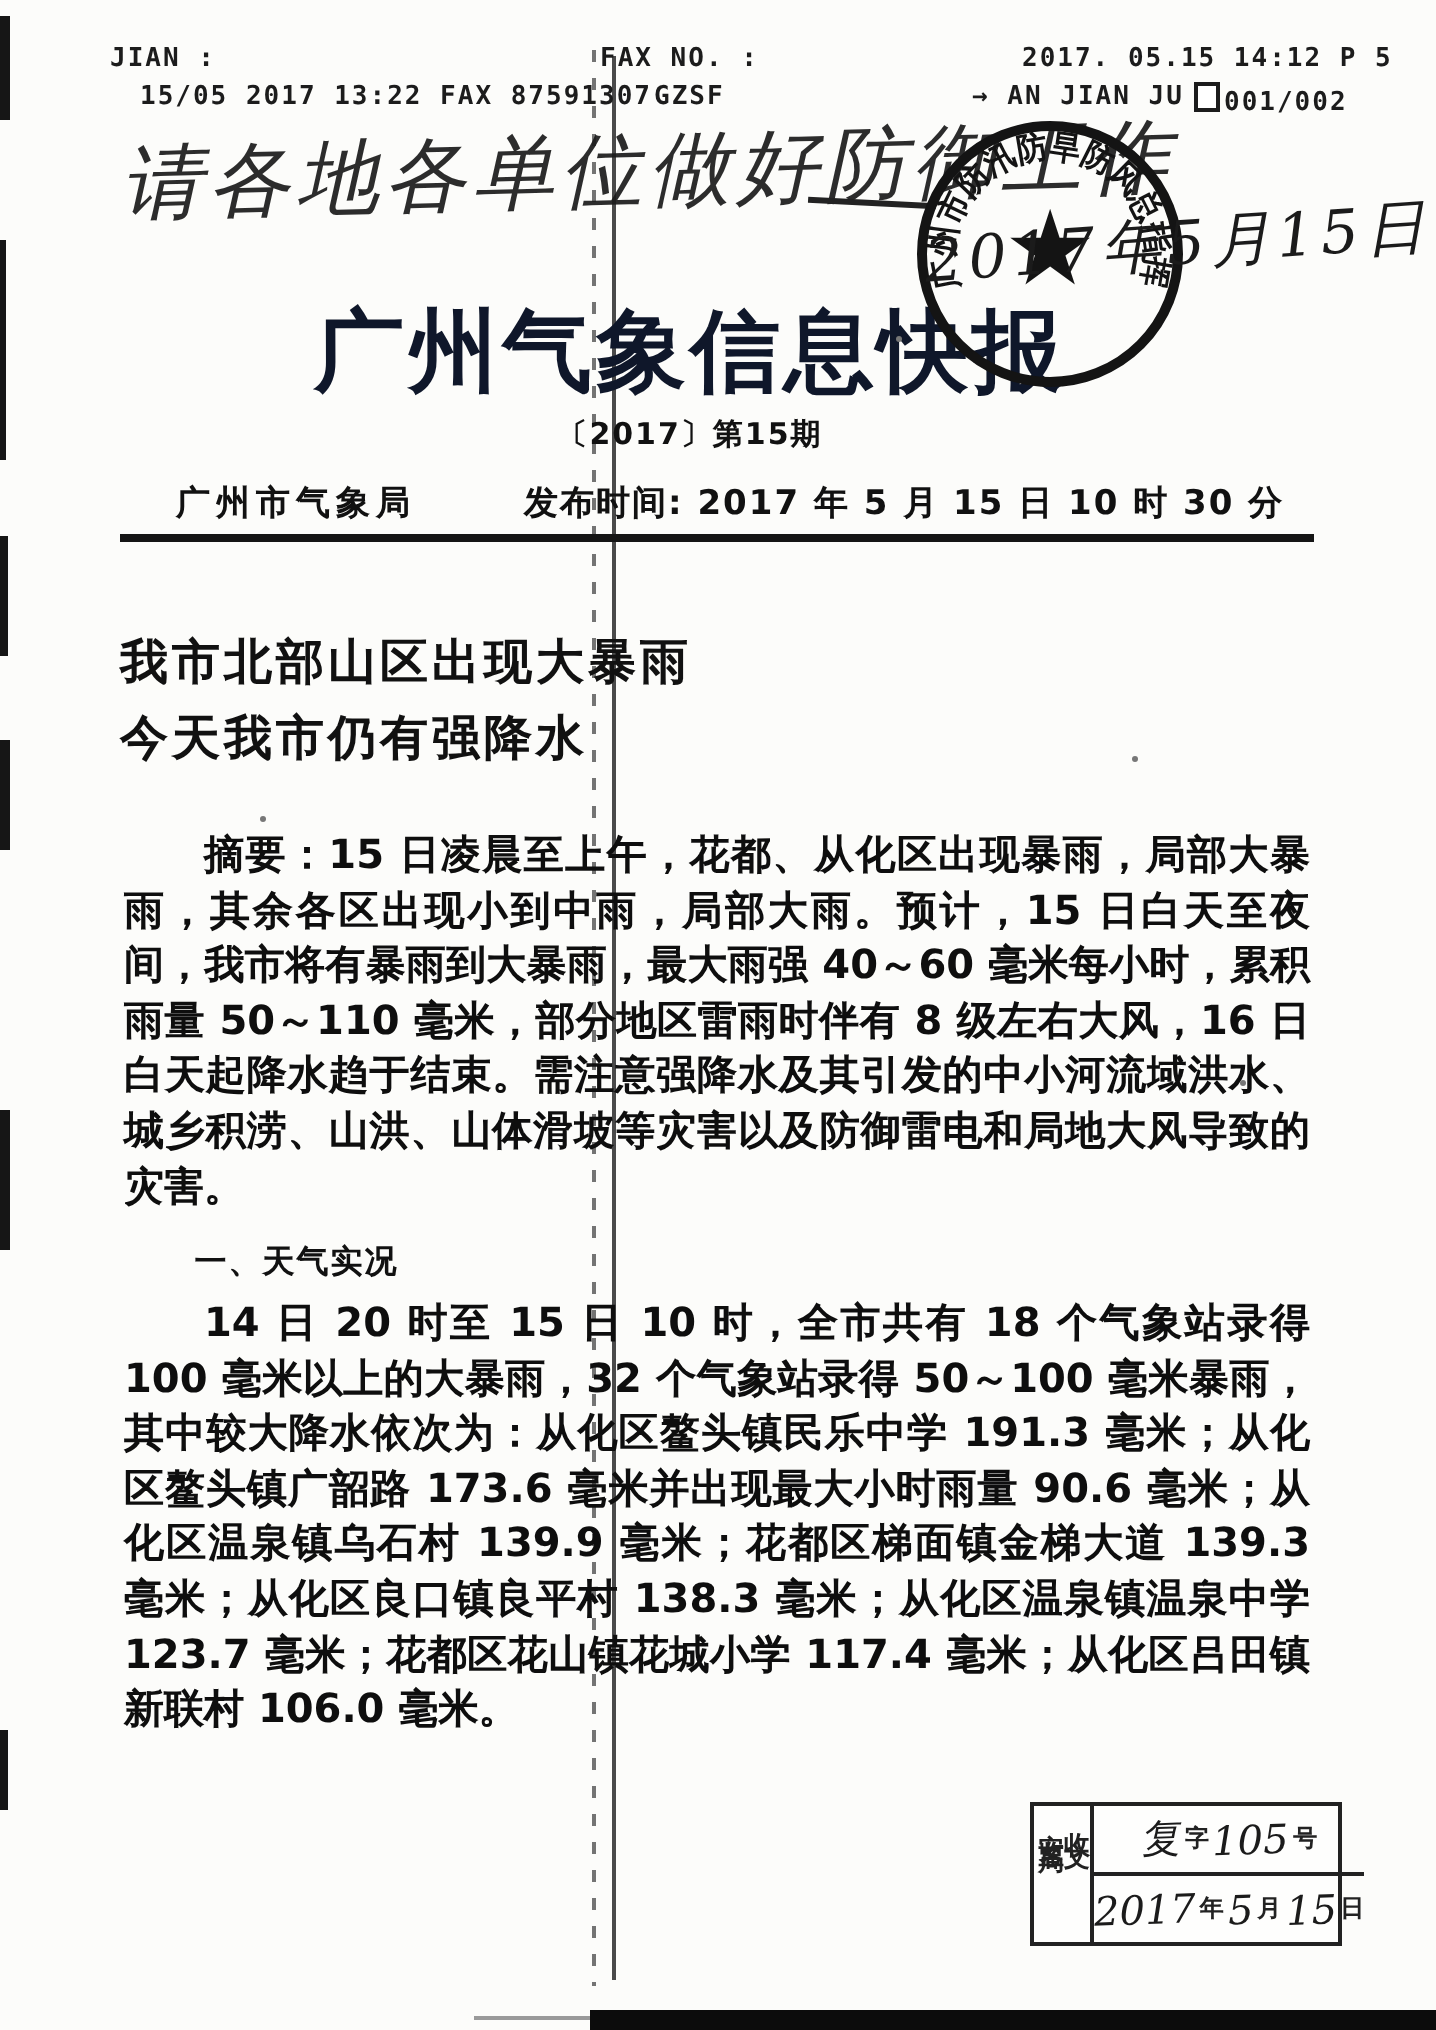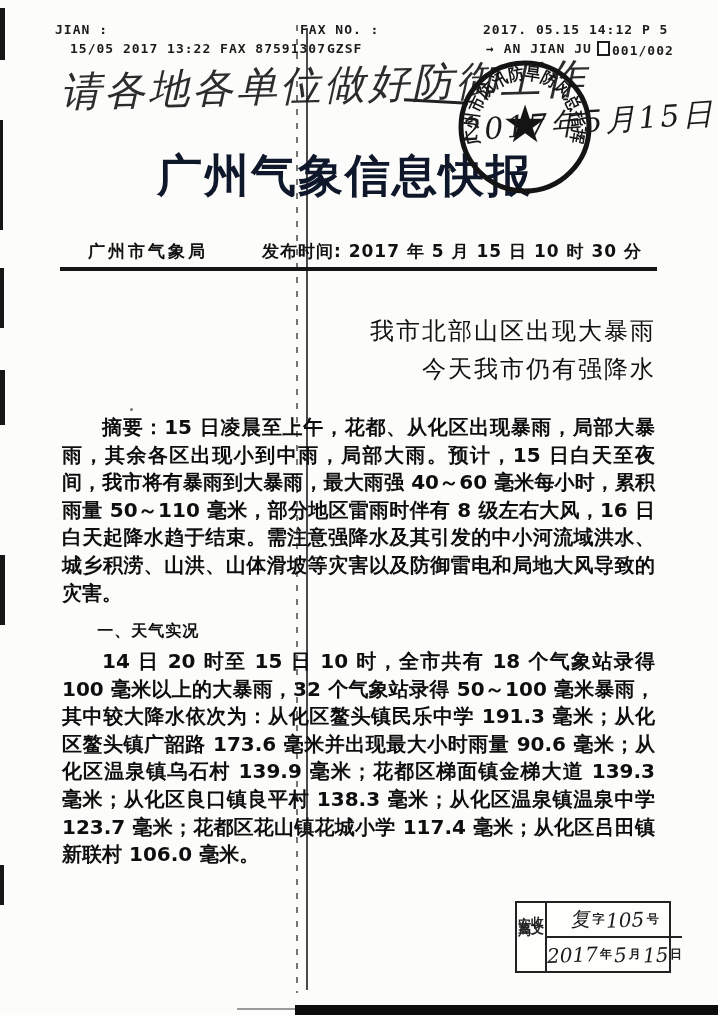--- a/index.html
+++ b/index.html
@@ -26,21 +26,21 @@
   
   .title{
     left:60px;top:146px;width:570px;text-align:center;
     font-size:45px;font-weight:900;letter-spacing:2px;color:#0f172a;white-space:nowrap;
   }
   .issue{left:60px;top:208px;width:570px;text-align:center;font-size:15px;font-weight:bold;letter-spacing:1px;}
   .issuer{left:88px;top:240px;font-size:17px;font-weight:bold;letter-spacing:3px;}
   .pubtime{left:262px;top:240px;font-size:17px;font-weight:bold;letter-spacing:1px;white-space:nowrap;}
   .rule{left:60px;top:267px;width:597px;height:4px;background:#151515;}
   
-  .headline{left:60px;top:0;width:596px;text-align:right;font-size:24px;font-weight:400;letter-spacing:2px;white-space:nowrap;}
+  .headline{left:60px;top:0;width:596px;text-align:left;font-size:24px;font-weight:700;letter-spacing:2px;white-space:nowrap;}
   
   .para{
     left:62px;width:593px;font-size:20px;line-height:27.6px;
     text-align:justify;text-indent:2em;color:#0e0e0e;
   }
   .bold-para{font-weight:700;}
   .body-para{font-weight:600;}
   .section-title{left:62px;font-size:16px;font-weight:800;letter-spacing:1px;}
   
   .vline-dotted{
@@ -93,28 +93,29 @@
   <div class="abs edge" style="top:370px;height:55px;"></div>
   <div class="abs edge" style="top:555px;height:70px;"></div>
   <div class="abs edge" style="top:865px;height:40px;width:4px;"></div>
   <div class="abs vline-dotted"></div>
   <div class="abs vline-solid"></div>
 
   <div class="abs faxtxt" style="left:55px;top:22px;">JIAN :</div>
   <div class="abs faxtxt" style="left:70px;top:41px;">15/05 2017 13:22 FAX 87591307</div>
   <div class="abs faxtxt" style="left:300px;top:22px;">FAX NO. :</div>
   <div class="abs faxtxt" style="left:327px;top:41px;">GZSF</div>
-  <div class="abs faxtxt" style="left:483px;top:22px;">2017. 05.15  14:12 P 5</div>
+  <div class="abs faxtxt" style="left:511px;top:22px;">2017. 05.15  14:12 P 5</div>
   <div class="abs faxtxt" style="left:466px;top:41px;margin-left:20px;">→ AN JIAN JU</div>
   <div class="abs faxtxt" style="left:597px;top:41px;"><span class="pgicon"></span><span>001/002</span></div>
 
   <div class="abs hand hw-note" style="left:60px;top:58px;">请各地各单位做好防御工作</div>
   <div class="abs hw-underline" style="left:404px;top:100px;"></div>
 
   <div class="abs title">广州气象信息快报</div>
+  <div class="abs issue">〔2017〕第15期</div>
   <div class="abs issuer">广州市气象局</div>
   <div class="abs pubtime">发布时间: 2017 年 5 月 15 日 10 时 30 分</div>
   <div class="abs rule"></div>
 
   <div class="abs stamp">
     <svg width="142" height="142" viewBox="0 0 142 142">
       <circle cx="71" cy="71" r="64" fill="none" stroke="#141414" stroke-width="5"></circle>
       <path id="stampArc" d="M 25.9 87.4 A 48 48 0 1 1 116.1 87.4" fill="none"></path>
       <text font-size="16.5" font-weight="bold" fill="#141414" font-family="DejaVu Sans, sans-serif">
         <textPath href="#stampArc" startOffset="0" textLength="198" lengthAdjust="spacingAndGlyphs">广州市防汛防旱防风总指挥部</textPath>

